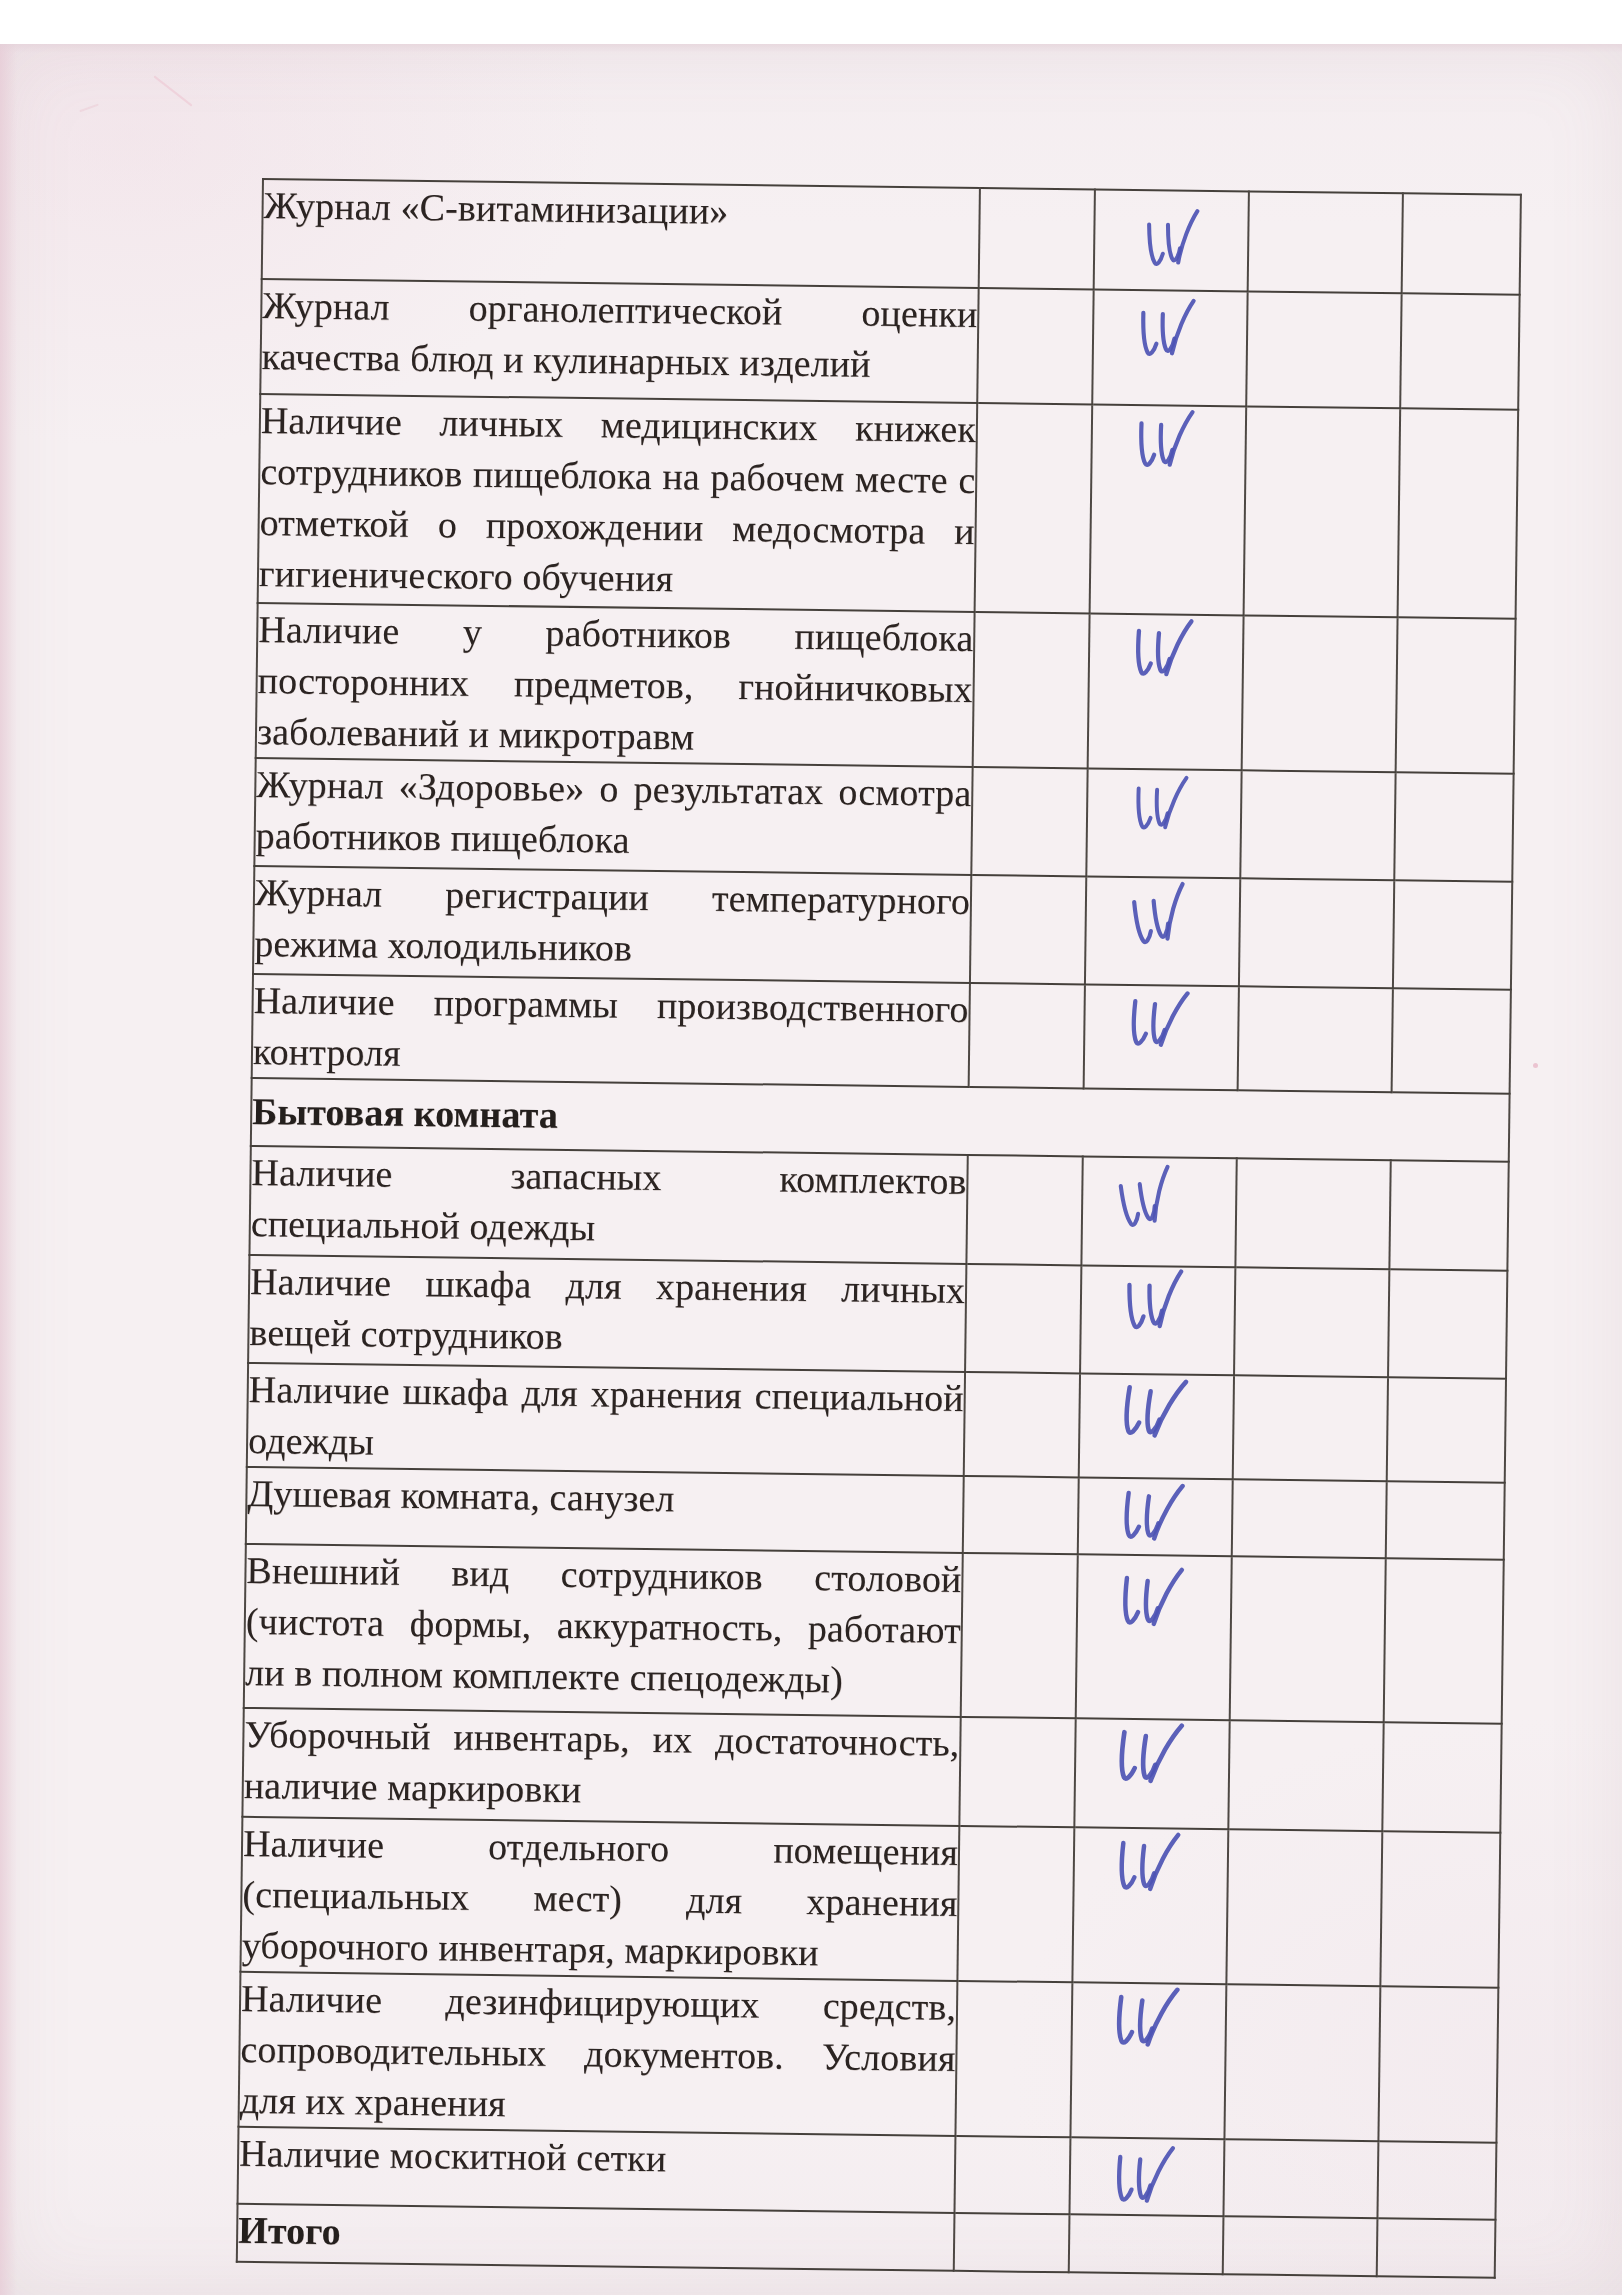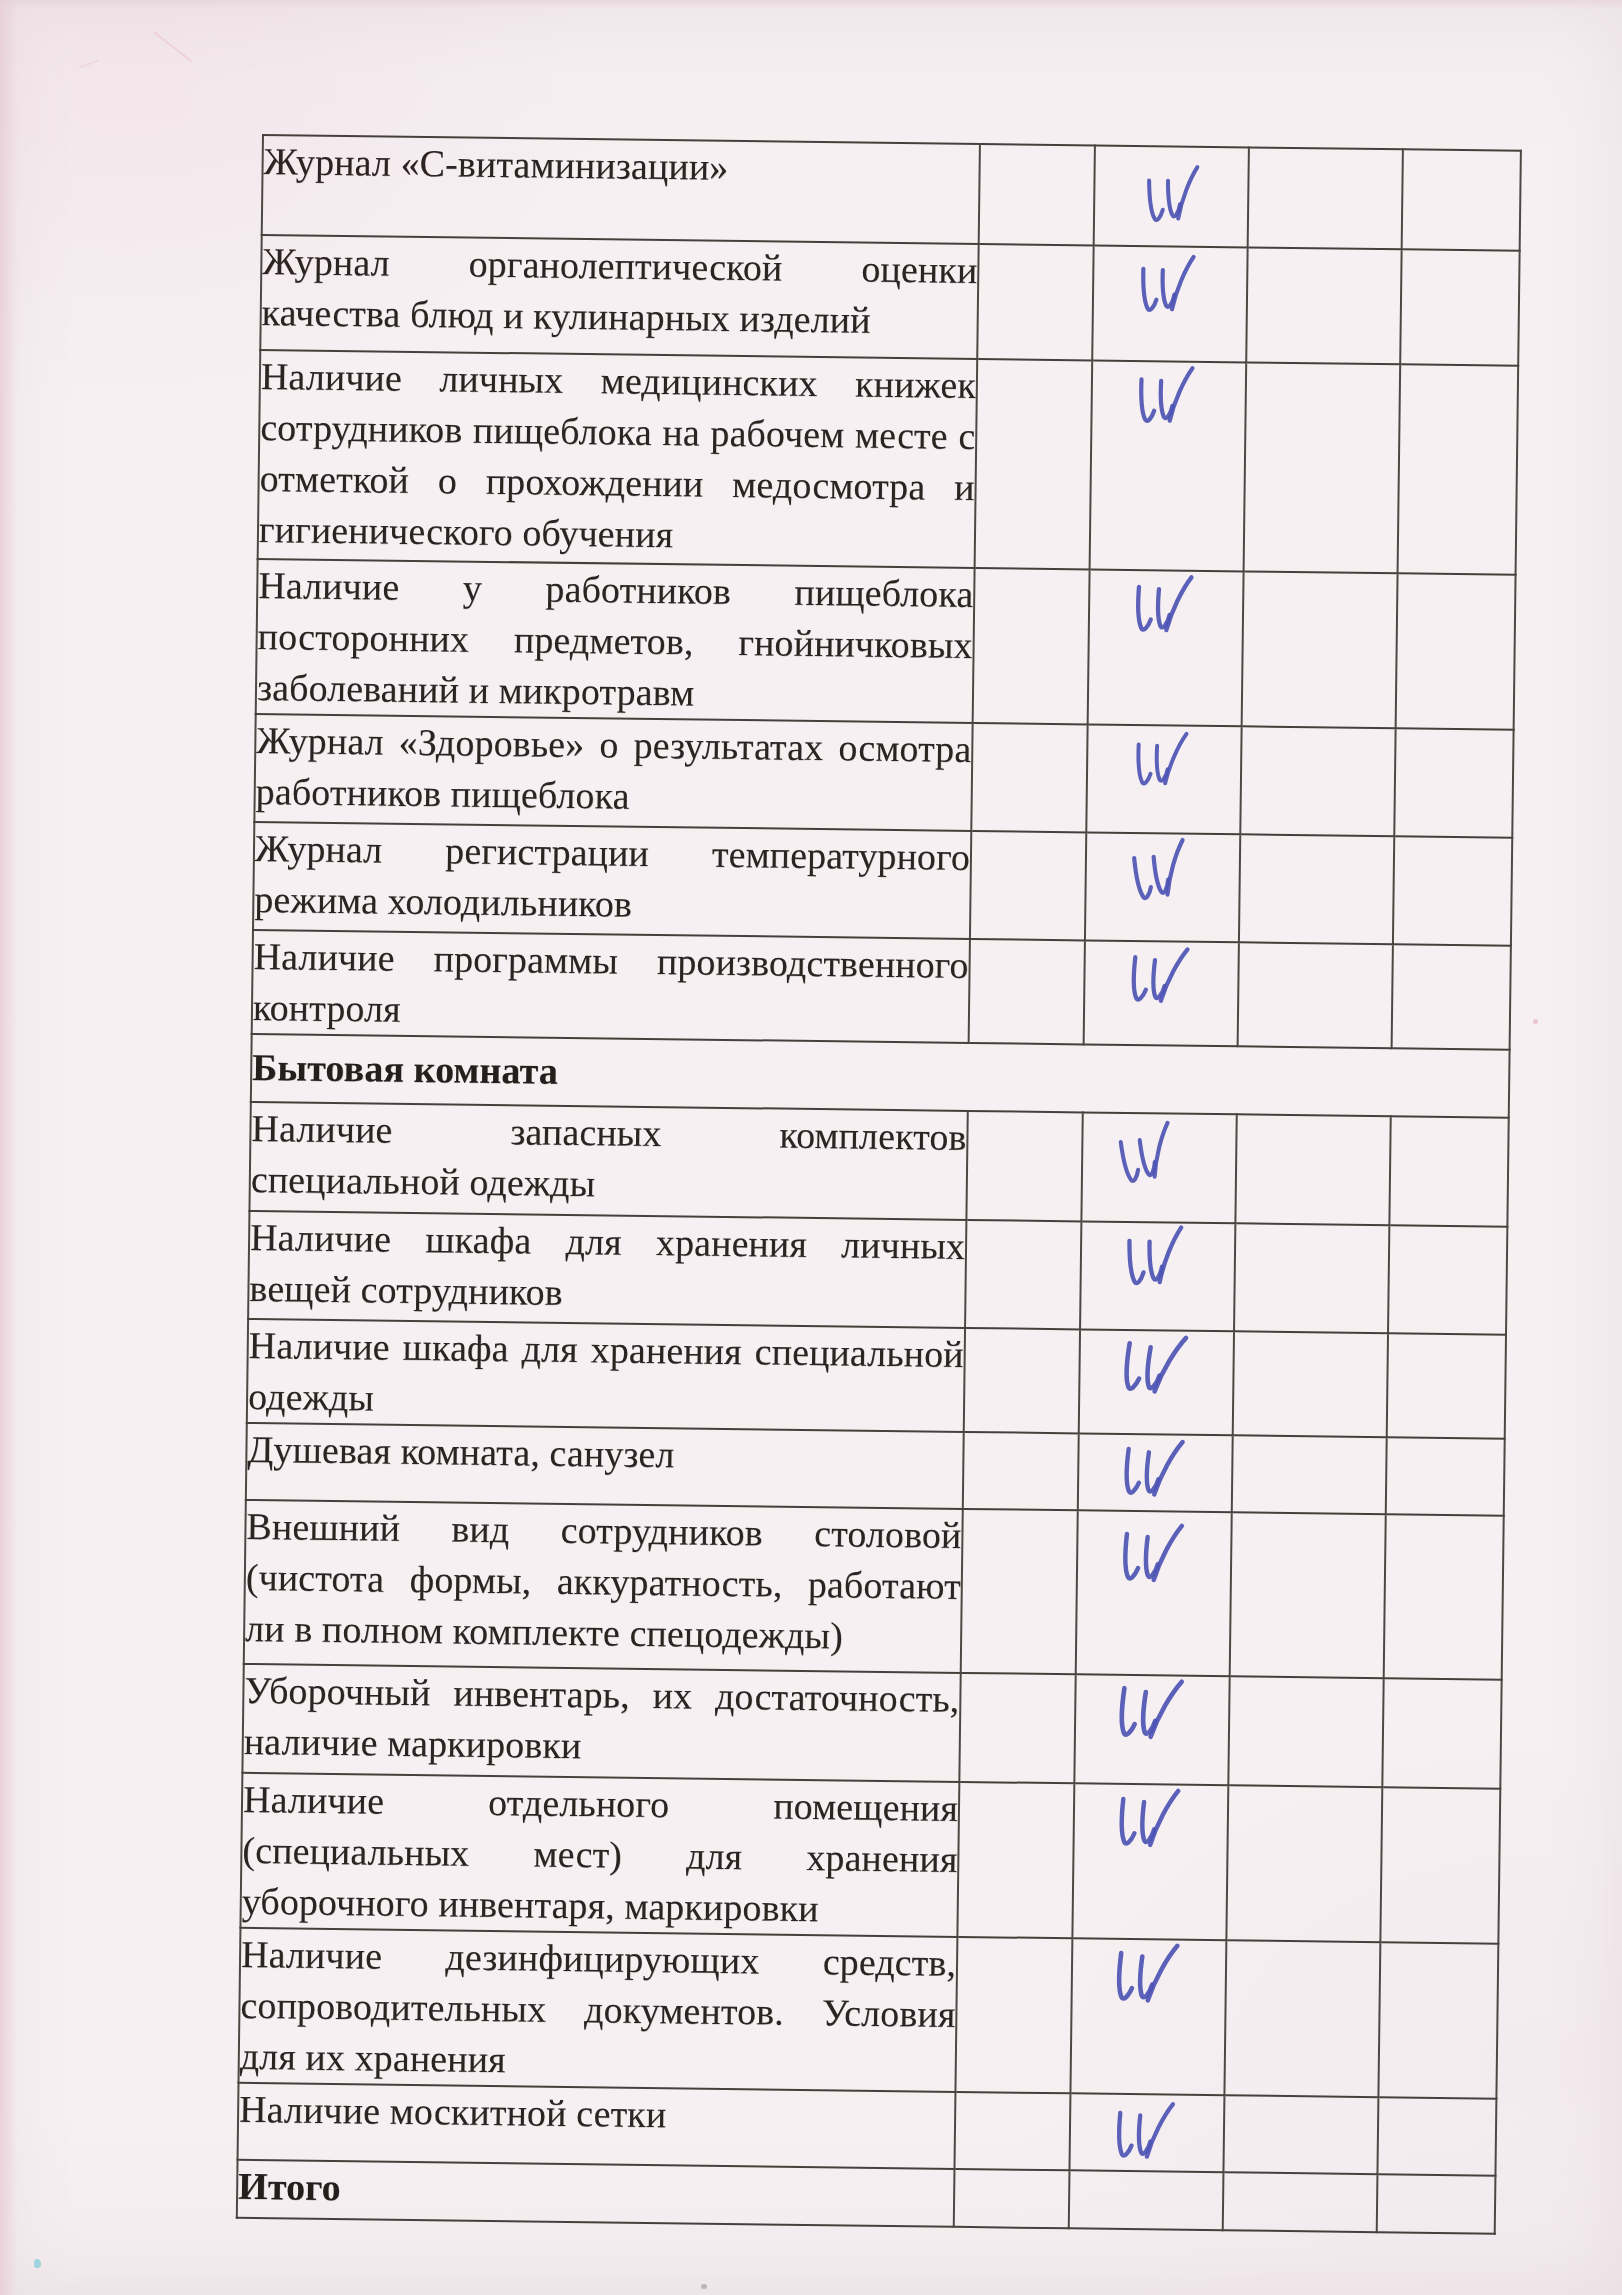--- a/index.html
+++ b/index.html
@@ -10,20 +10,21 @@
     font-family: "Liberation Serif", "DejaVu Serif", serif;
   }
   
   .sheet {
     position: absolute; inset: 0;
     background:
       radial-gradient(785px 523px at 8% 4%, rgba(238,214,224,.35), rgba(238,214,224,0) 60%),
       radial-gradient(916px 589px at 96% 90%, rgba(236,222,230,.30), rgba(236,222,230,0) 60%),
       linear-gradient(180deg, #f4edf0 0%, #f6f0f2 8%, #f6f0f2 92%, #f3ecef 100%);
     box-shadow: inset 0 0 79px rgba(150,110,120,.10);
+    margin-top: 44px;
   }
   
   .edge-left   { position:absolute; left:0; top:0; bottom:0; width:17px;
                  background: linear-gradient(90deg, rgba(231,203,214,.75), rgba(231,203,214,0)); }
   .edge-top    { position:absolute; left:0; top:0; right:0; height:9.2px;
                  background: linear-gradient(180deg, rgba(228,208,216,.6), rgba(228,208,216,0)); }
   .scratch-1   { position:absolute; left:149px; top:46px; width:48px; height:2px;
                  background:#ecc3cf; border-radius:2px; transform:rotate(38deg); opacity:.55; }
   .scratch-2   { position:absolute; left:79px; top:63px; width:19.6px; height:2px;
                  background:#ecc9d3; border-radius:2px; transform:rotate(-20deg); opacity:.5; }

